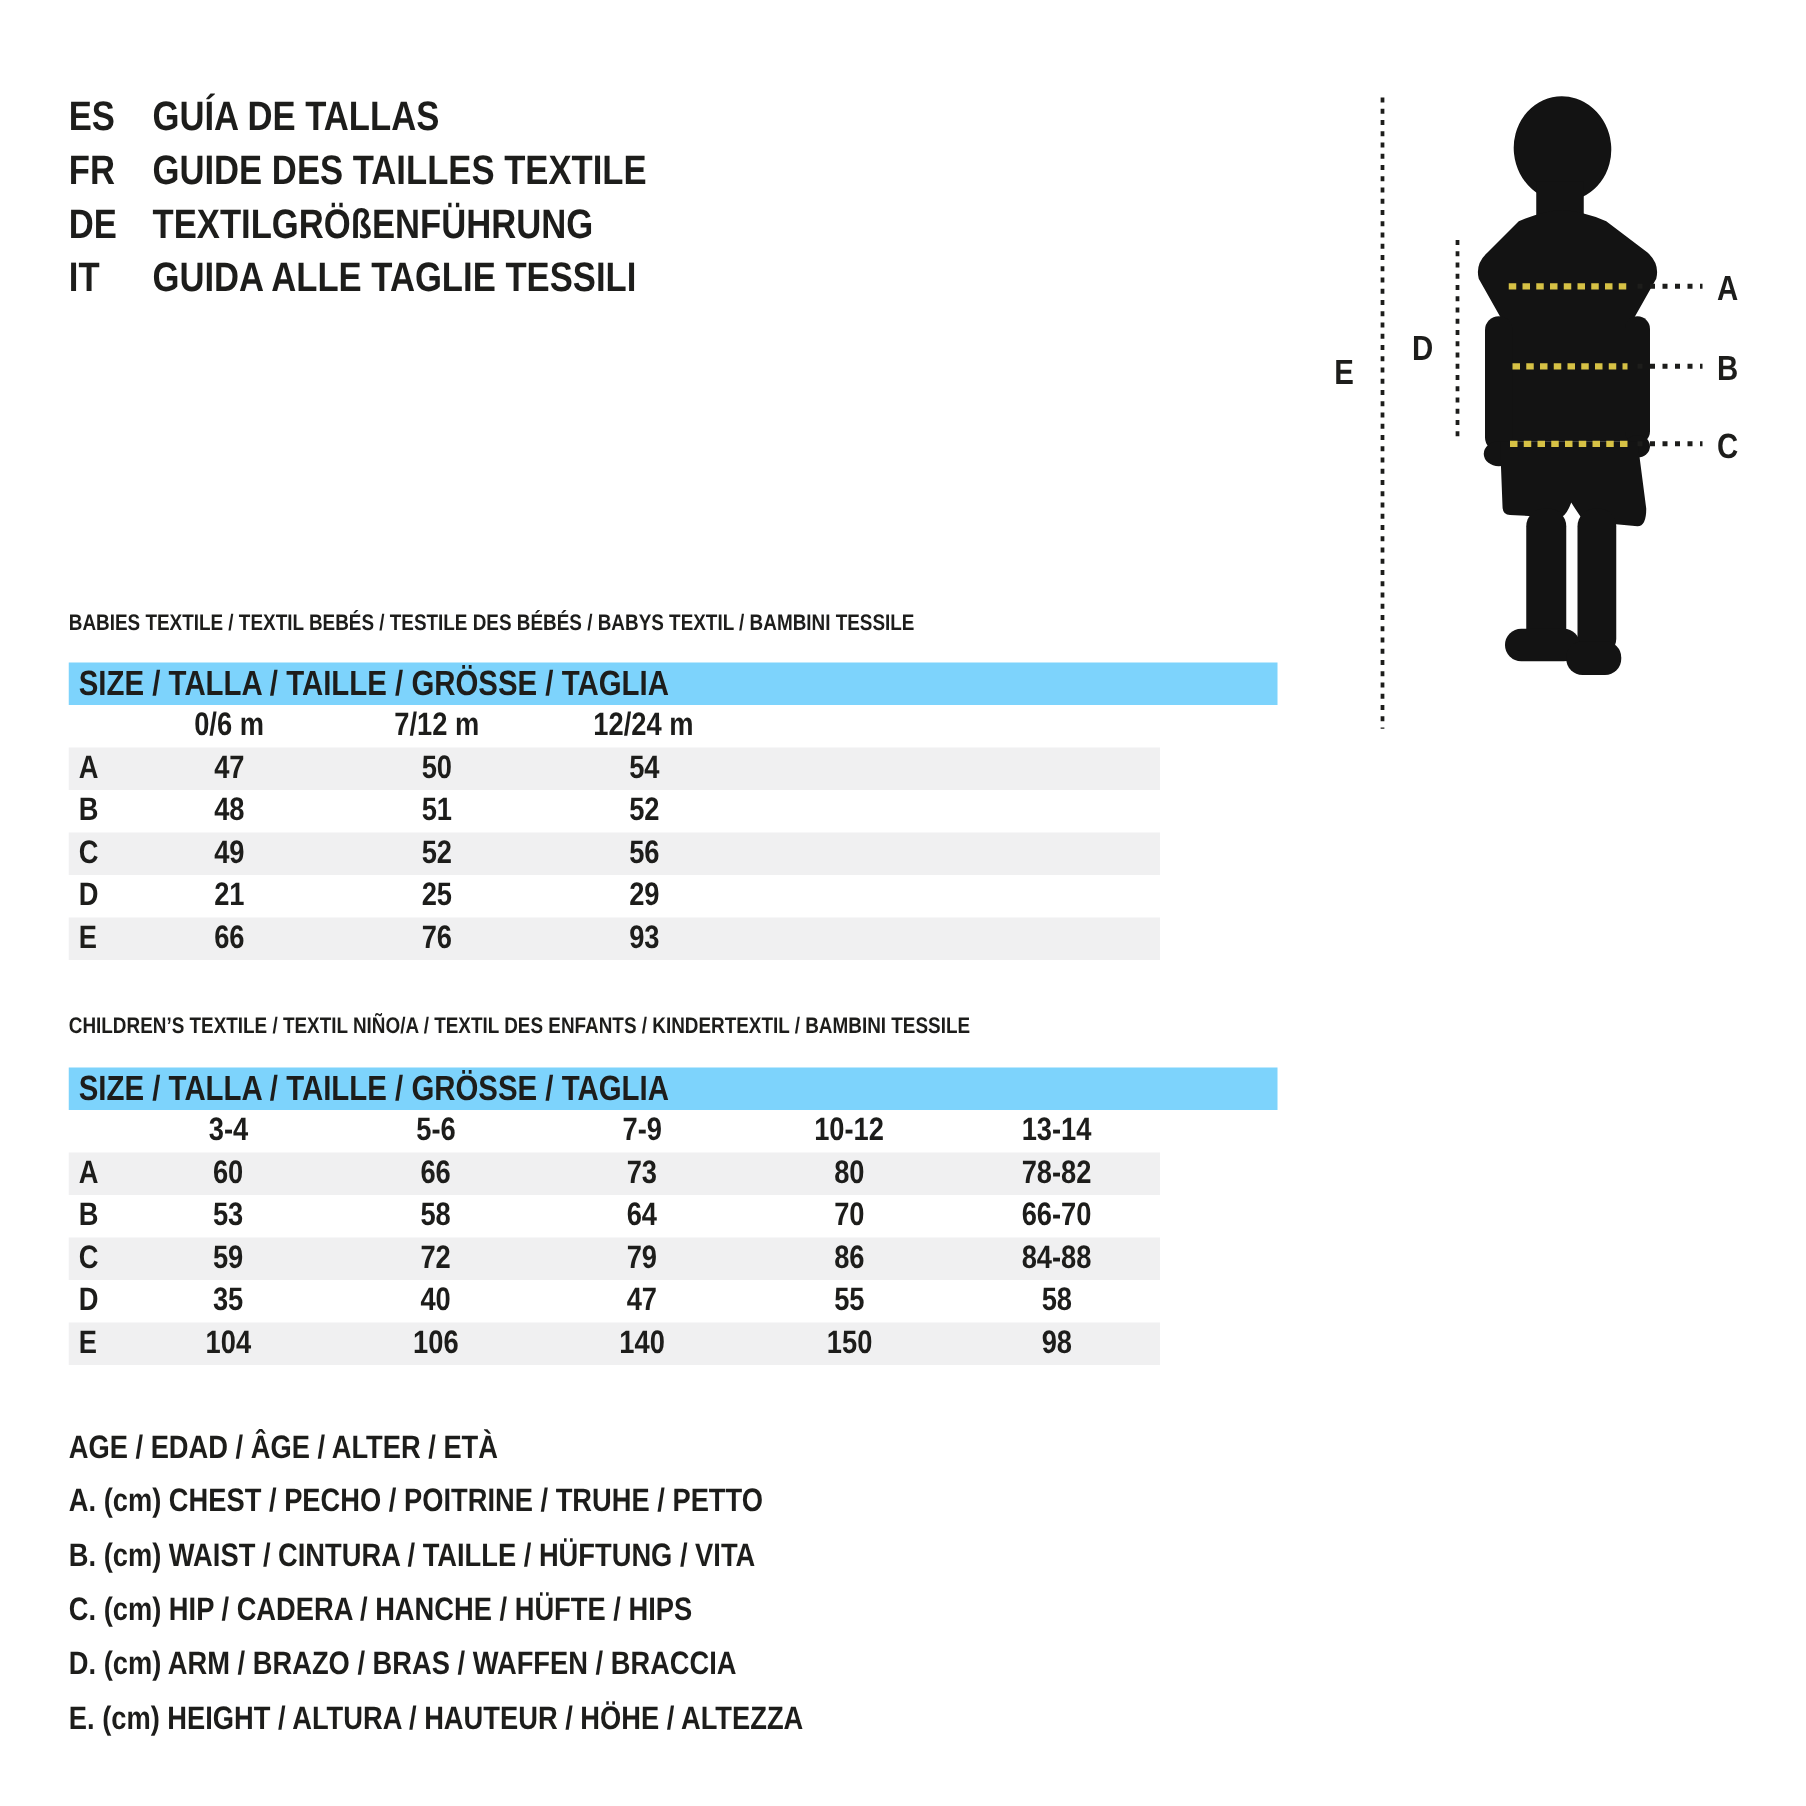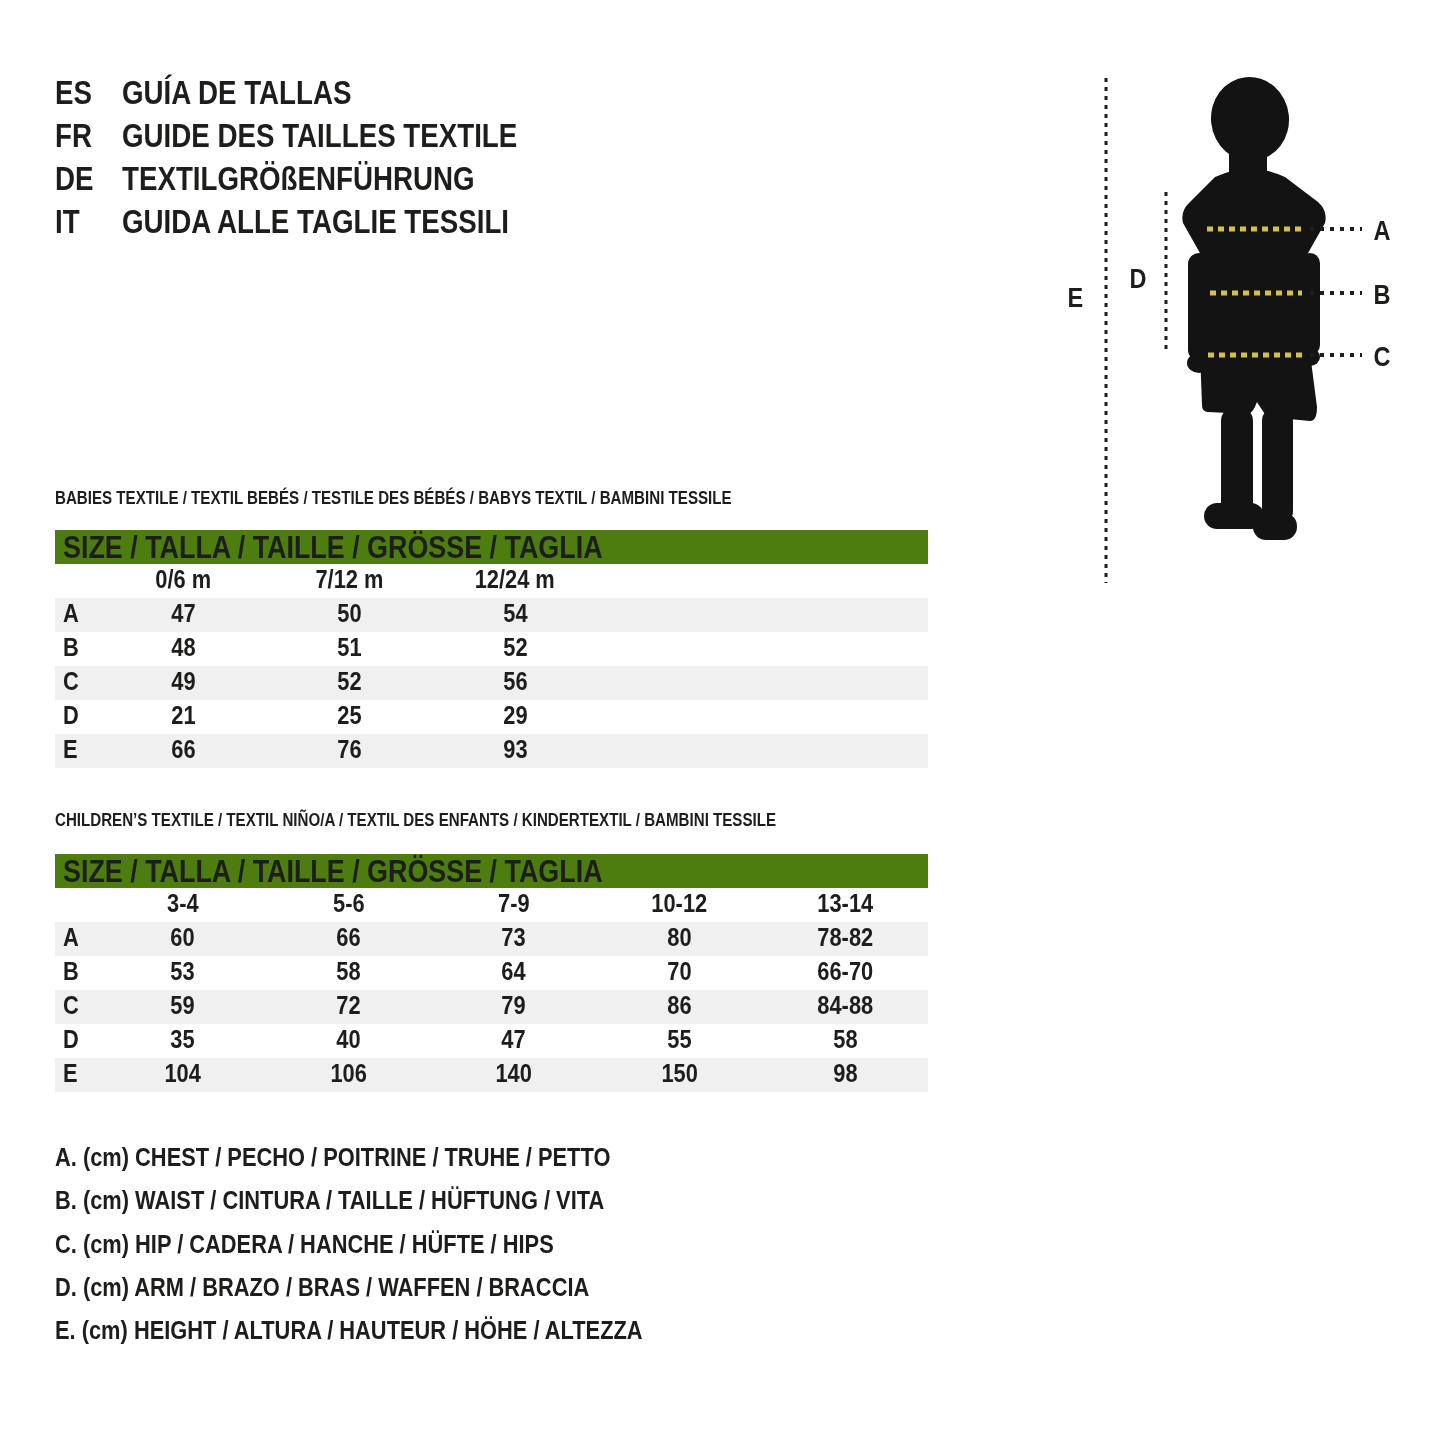--- a/index.html
+++ b/index.html
@@ -13,21 +13,21 @@
   .cond{display:inline-block;transform:scaleX(.84);transform-origin:0 50%;white-space:nowrap;}
   .condc{display:inline-block;transform:scaleX(.84);transform-origin:50% 50%;white-space:nowrap;}
 
   
   .lang{left:55px;top:71px;}
   .lang-row{display:flex;height:43px;align-items:center;font-size:33px;}
   .lang-code{width:67px;}
 
   
   .sec-title{font-size:18px;line-height:28px;}
-  .size-bar{width:873px;height:34px;line-height:34px;font-size:32px;background:#4d7c0f;}
+  .size-bar{width:967px;height:34px;line-height:34px;font-size:28px;background:#7dd3fc;}
   .size-bar .cond{margin-left:8px;}
   .trow,.thead{display:flex;width:873px;height:34px;align-items:flex-start;font-size:26px;}
   .rlabel{width:45px;padding-left:8px;box-sizing:border-box;}
   .cell{width:166px;text-align:center;}
   .striped{background:#f0f0f1;}
 
   
   .legend{left:55px;top:1136px;font-size:26px;}
   .legend-row{height:43.3px;display:flex;align-items:center;}
 
@@ -190,20 +190,23 @@
     <span class="cell"><span class="condc">104</span></span>
     <span class="cell"><span class="condc">106</span></span>
     <span class="cell"><span class="condc">140</span></span>
     <span class="cell"><span class="condc">150</span></span>
     <span class="cell"><span class="condc">98</span></span>
   </div>
 </div>
 
 <div class="abs legend">
   <div class="legend-row">
+      <span class="cond">AGE / EDAD / ÂGE / ALTER / ETÀ</span>
+    </div>
+  <div class="legend-row">
       <span class="cond">A. (cm) CHEST / PECHO / POITRINE / TRUHE / PETTO</span>
     </div>
   <div class="legend-row">
       <span class="cond">B. (cm) WAIST / CINTURA / TAILLE / HÜFTUNG / VITA</span>
     </div>
   <div class="legend-row">
       <span class="cond">C. (cm) HIP / CADERA / HANCHE / HÜFTE / HIPS</span>
     </div>
   <div class="legend-row">
       <span class="cond">D. (cm) ARM / BRAZO / BRAS / WAFFEN / BRACCIA</span>

